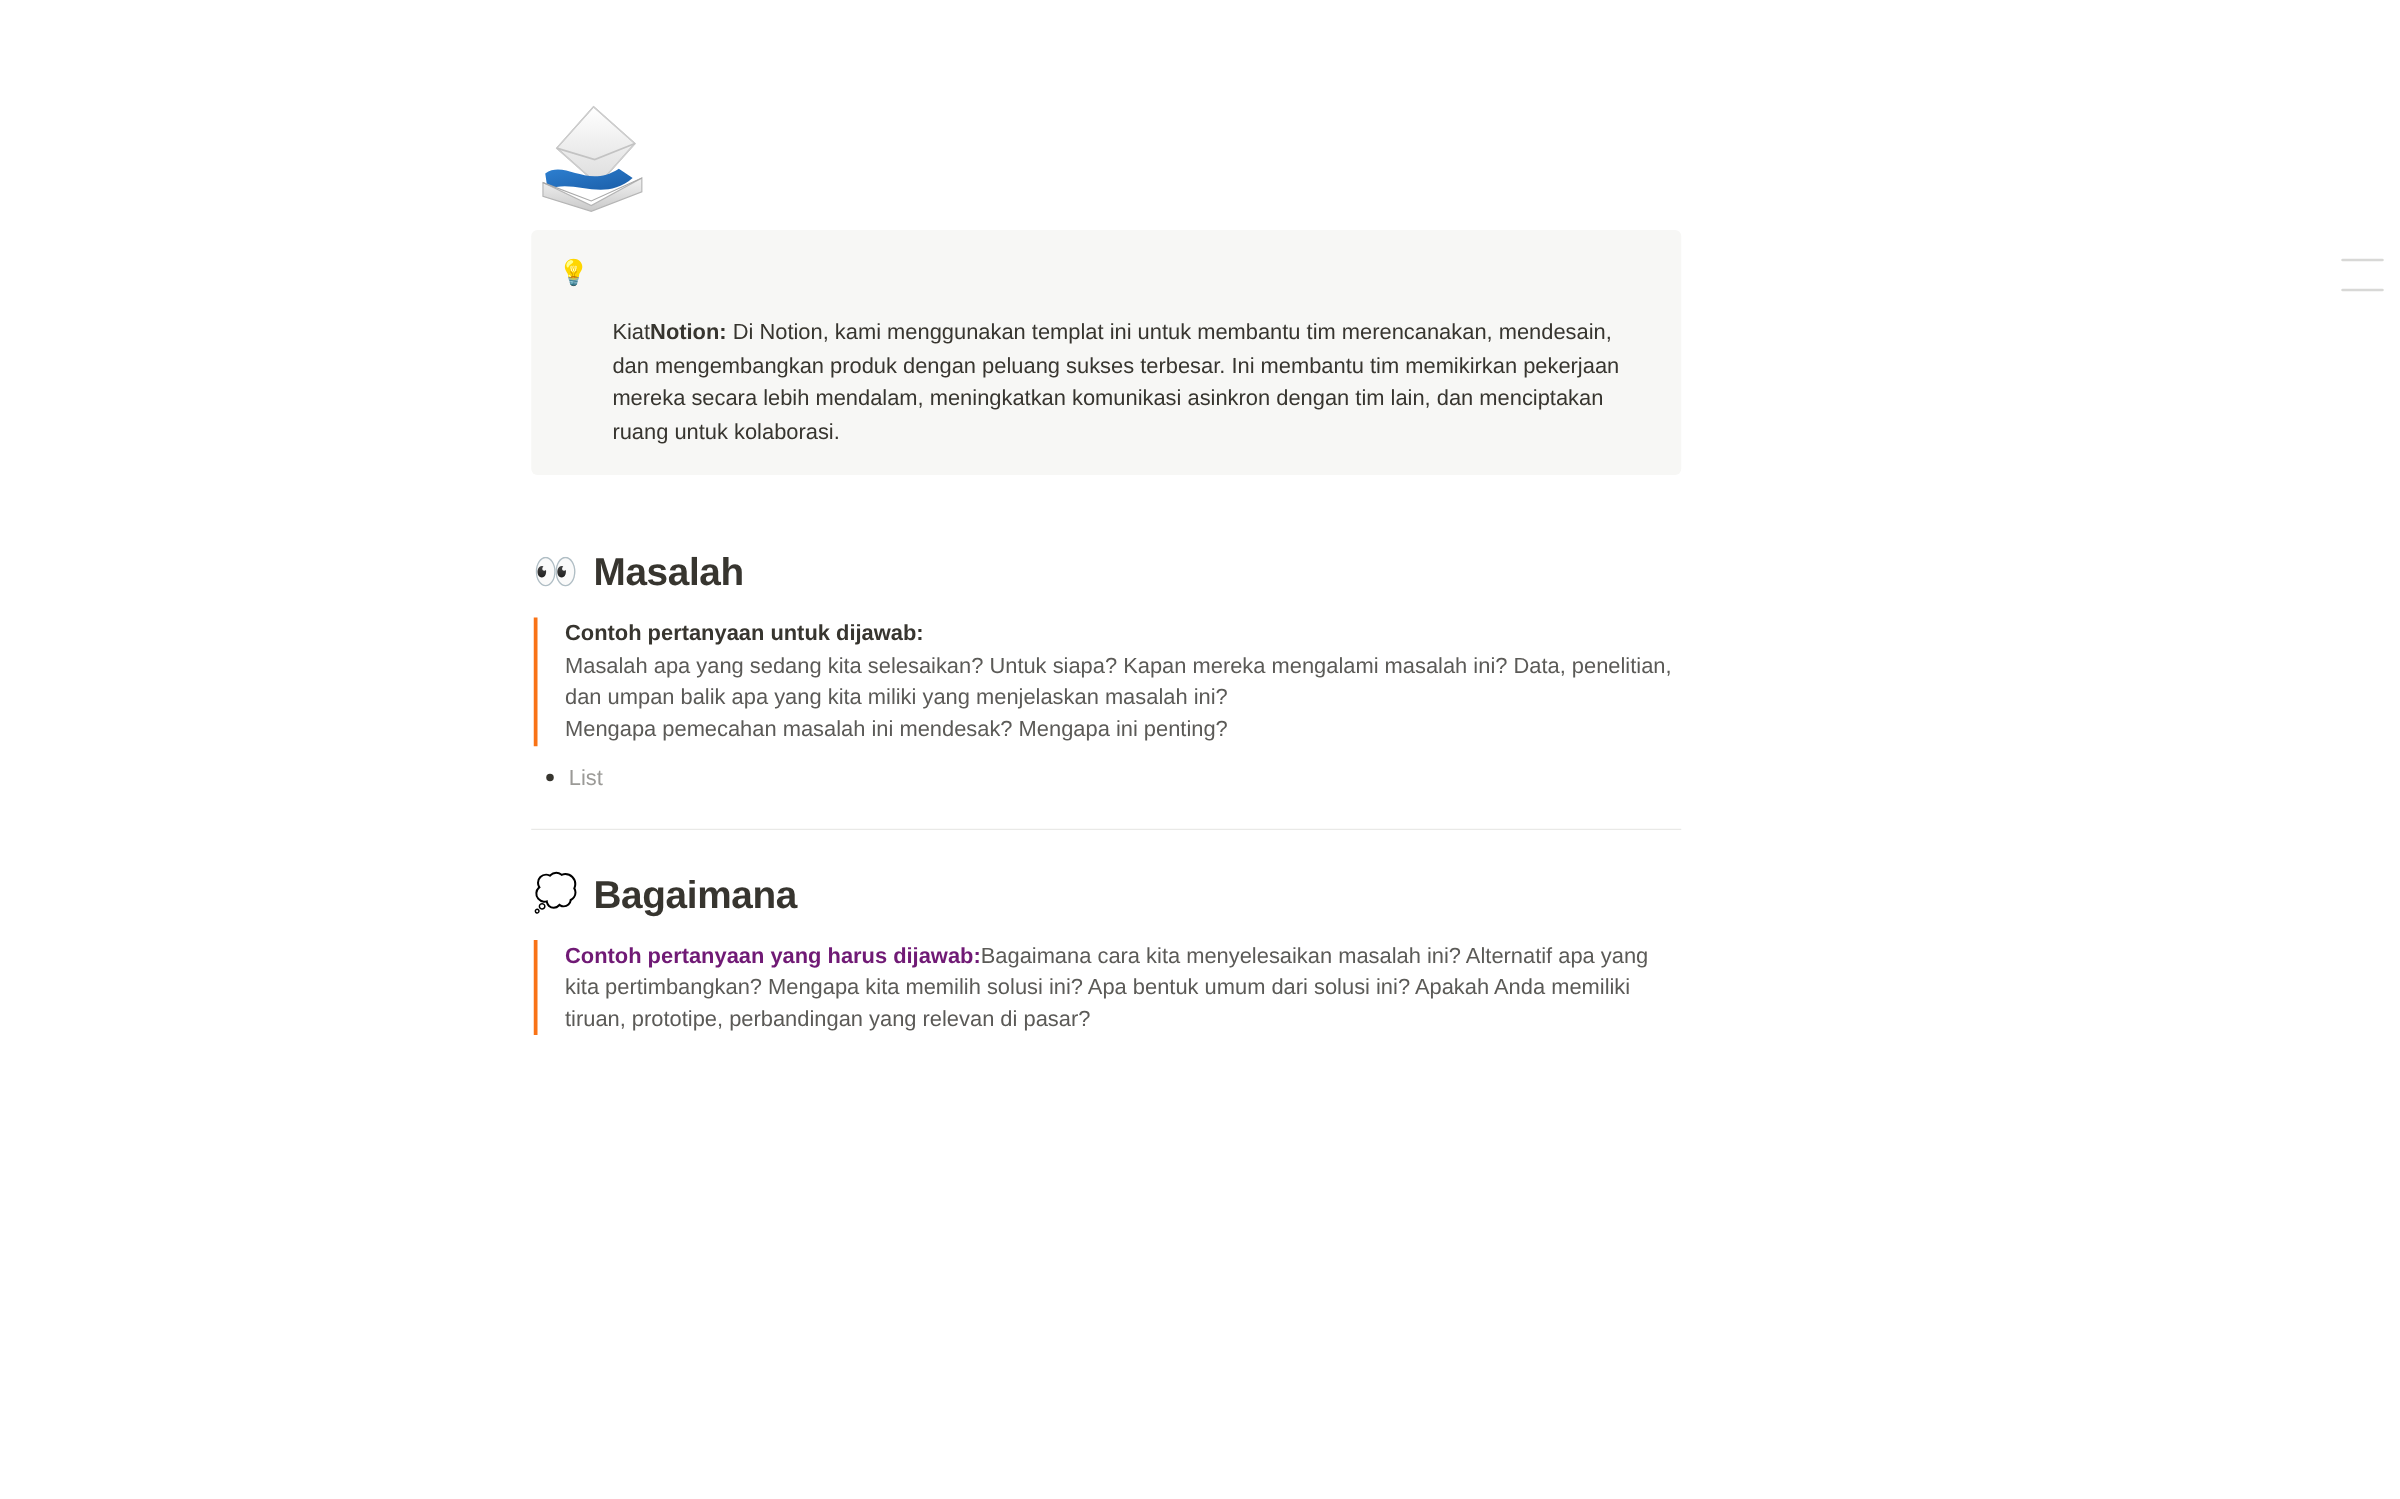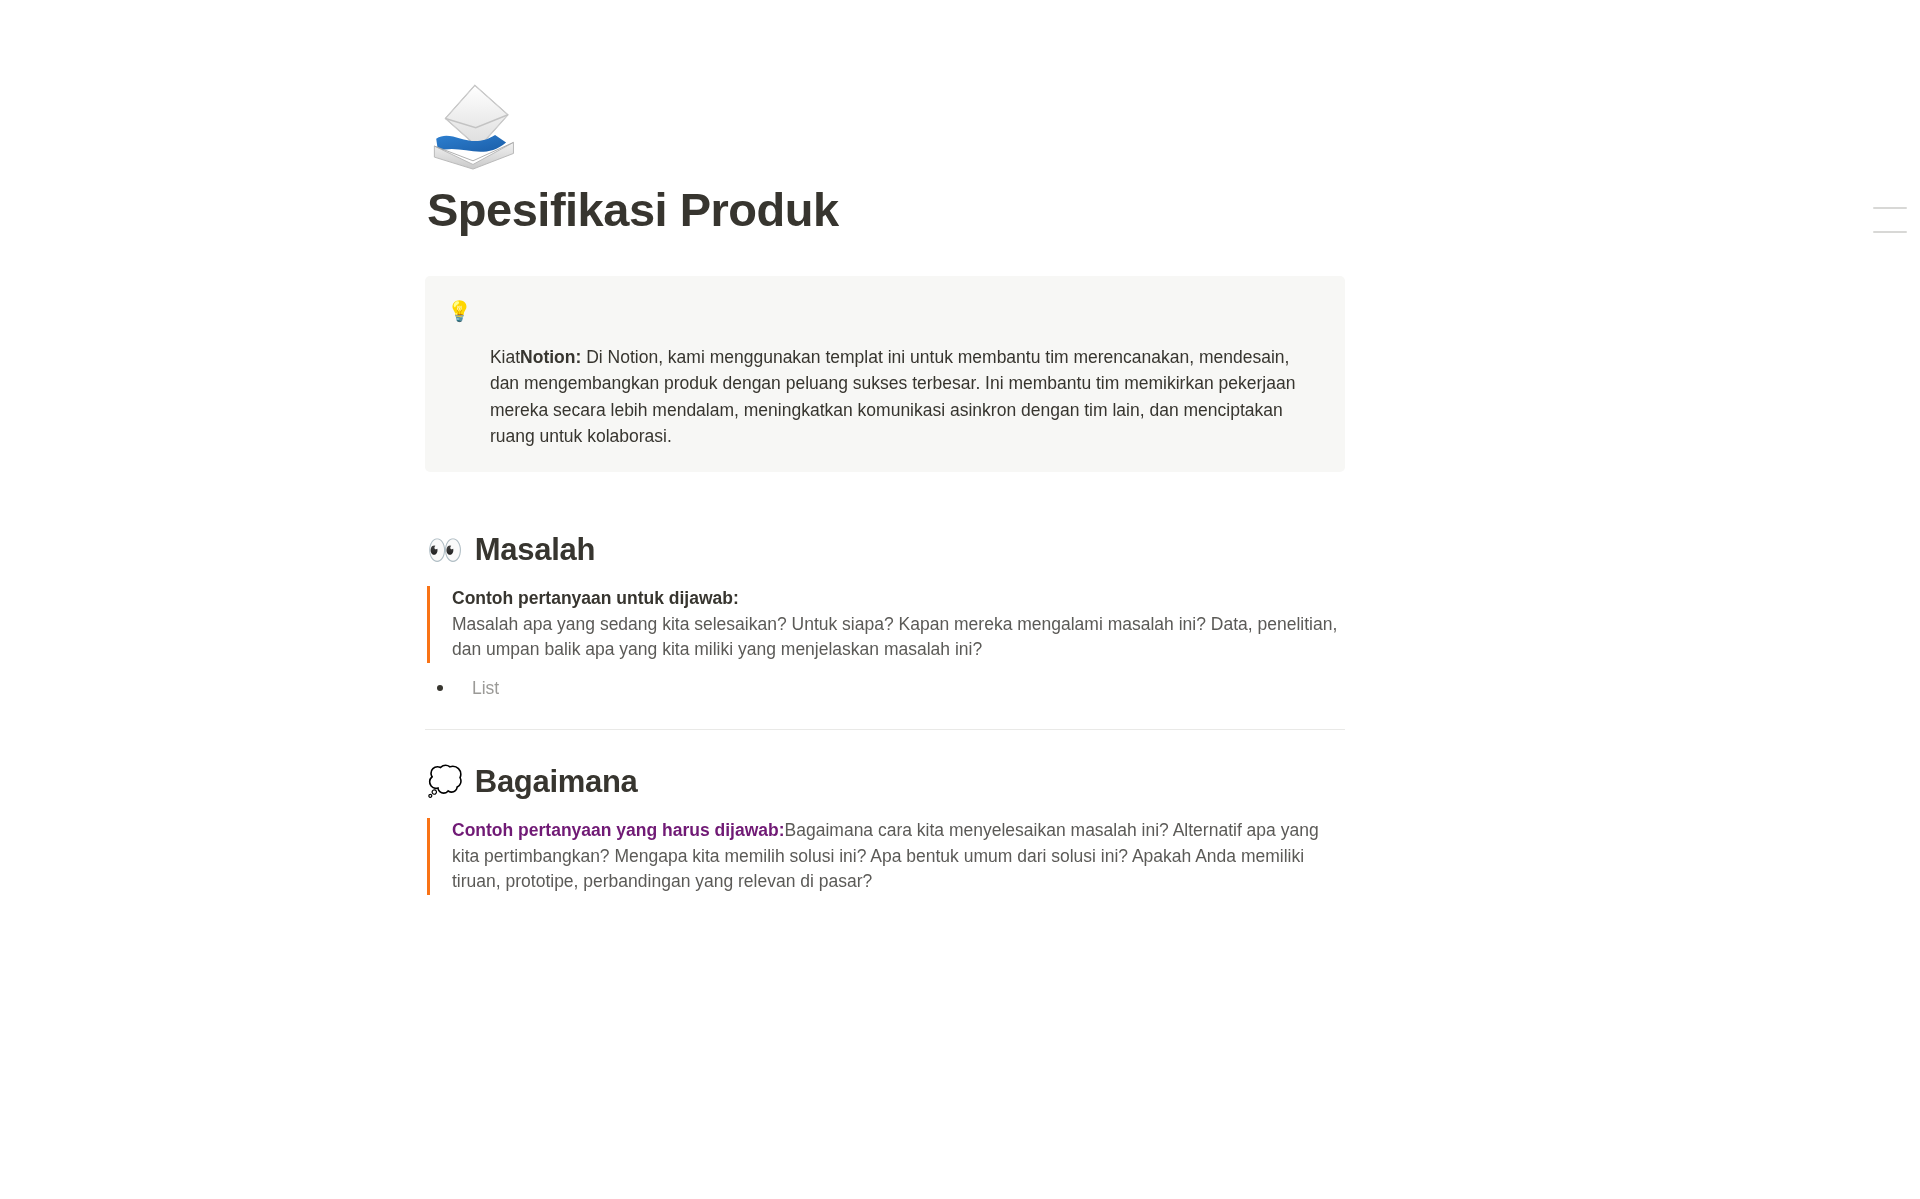--- a/index.html
+++ b/index.html
@@ -112,21 +112,21 @@
 
   
   .bullet-list {
     margin: 10px 0 0 4px;
     padding: 0;
     list-style: none;
   }
   .bullet-list li {
     display: flex;
     align-items: flex-start;
-    gap: 29px;
+    gap: 12px;
     font-size: 17.5px;
     line-height: 1.5;
     color: #9b9a97;
     padding: 2px 0;
   }
   .bullet-dot {
     flex: 0 0 auto;
     width: 6px;
     height: 6px;
     border-radius: 50%;
@@ -192,37 +192,37 @@
       <polygon points="20,44 52,8 88,40 56,76" fill="url(#envGrad)" stroke="#b9b9b9" stroke-width="1.2"></polygon>
       <polygon points="20,44 52,8 88,40 56,76" fill="none" stroke="#cfcfcf" stroke-width="1"></polygon>
       <polyline points="20,44 53,54 88,40" fill="none" stroke="#c3c3c3" stroke-width="1.6"></polyline>
 
       <path d="M10 66 C28 54, 46 80, 74 62 L86 70 C60 92, 36 70, 12 80 Z" fill="url(#waveGrad)"></path>
 
       <path d="M8 74 L50 94 L94 70 L94 82 L50 99 L8 86 Z" fill="url(#trayGrad)" stroke="#b5b5b5" stroke-width="1"></path>
       <path d="M8 74 L50 90 L94 70" fill="none" stroke="#a9a9a9" stroke-width="1"></path>
     </svg>
 
-    <h1 class="page-title">Spesifikasi Produk</h1>
 
     <div class="callout">
       <div class="callout-emoji">💡</div>
       <div class="callout-text">
         <span>Kiat</span><b>Notion:</b><span> Di Notion, kami menggunakan templat ini untuk membantu tim merencanakan, mendesain, dan mengembangkan produk dengan peluang sukses terbesar. Ini membantu tim memikirkan pekerjaan mereka secara lebih mendalam, meningkatkan komunikasi asinkron dengan tim lain, dan menciptakan ruang untuk kolaborasi.</span>
       </div>
     </div>
 
     <h2 class="section-heading">
       <span class="emoji">👀</span>
       <span>Masalah</span>
     </h2>
 
     <blockquote class="quote">
       <p class="strong">Contoh pertanyaan untuk dijawab:</p>
       <p>Masalah apa yang sedang kita selesaikan? Untuk siapa? Kapan mereka mengalami masalah ini? Data, penelitian, dan umpan balik apa yang kita miliki yang menjelaskan masalah ini?</p>
+      <p>Mengapa pemecahan masalah ini mendesak? Mengapa ini penting?</p>
     </blockquote>
 
     <ul class="bullet-list">
       <li>
         <span class="bullet-dot"></span>
         <span>List</span>
       </li>
     </ul>
 
     <div class="divider"></div>

